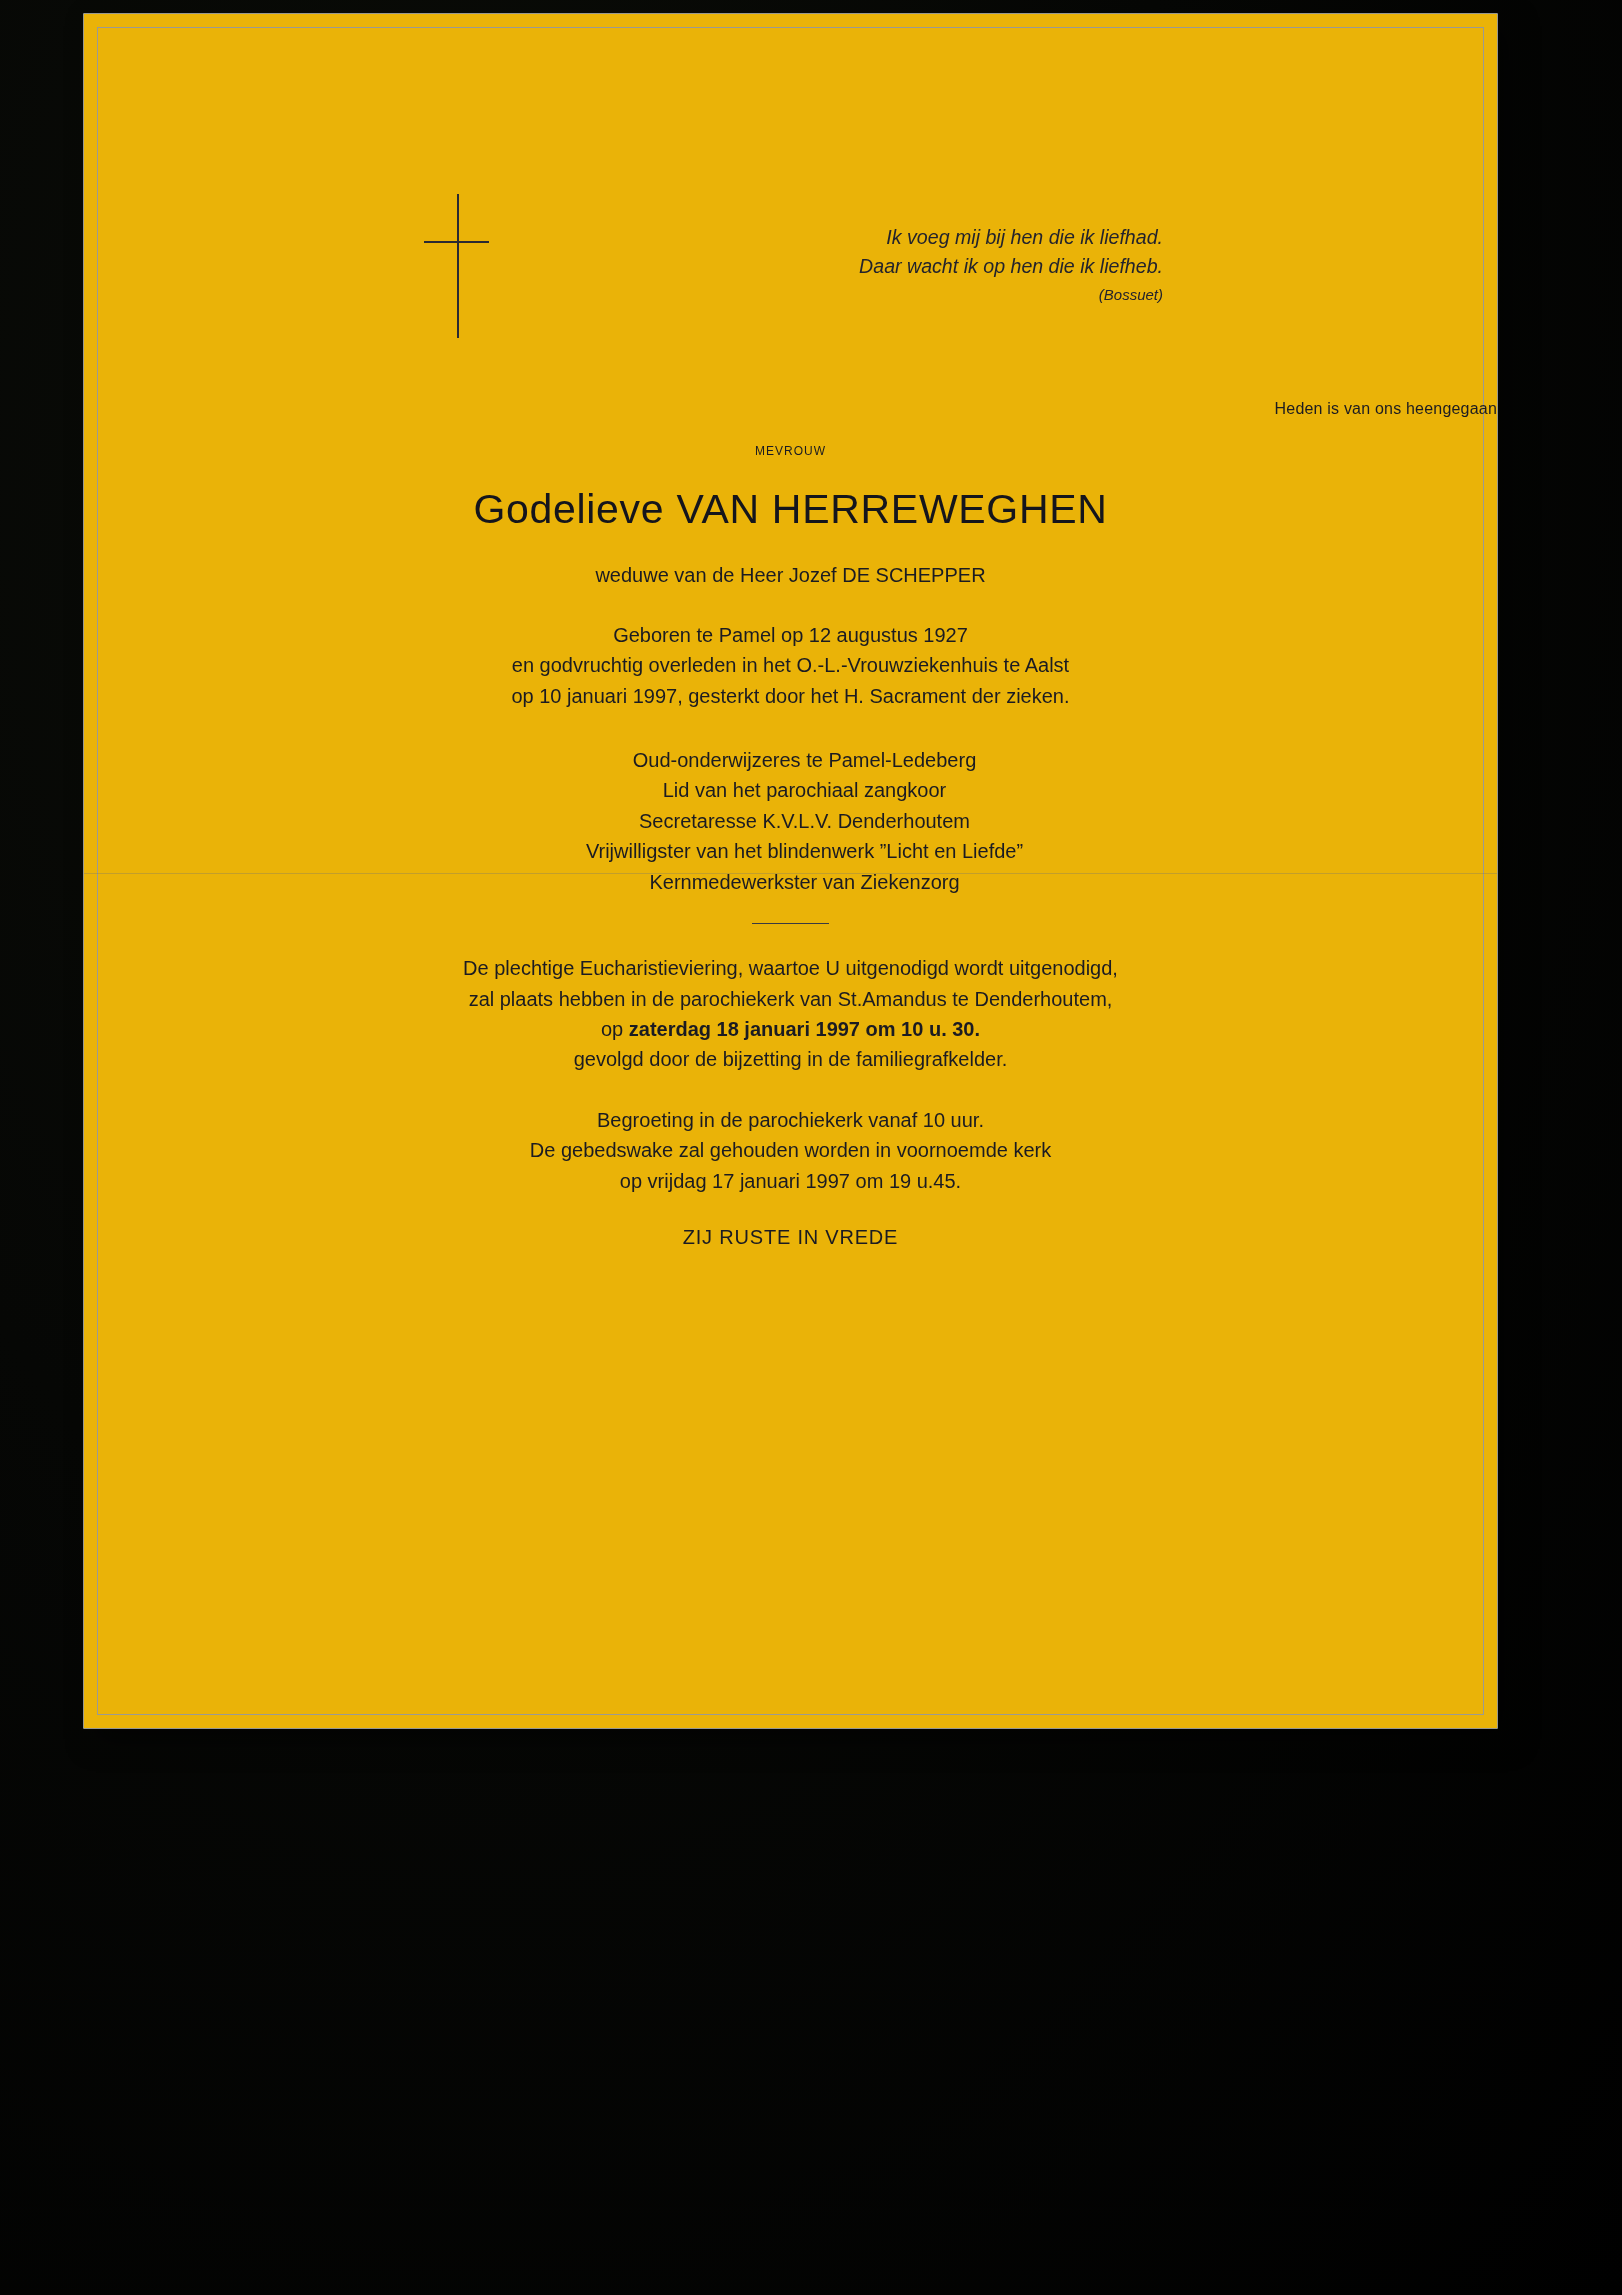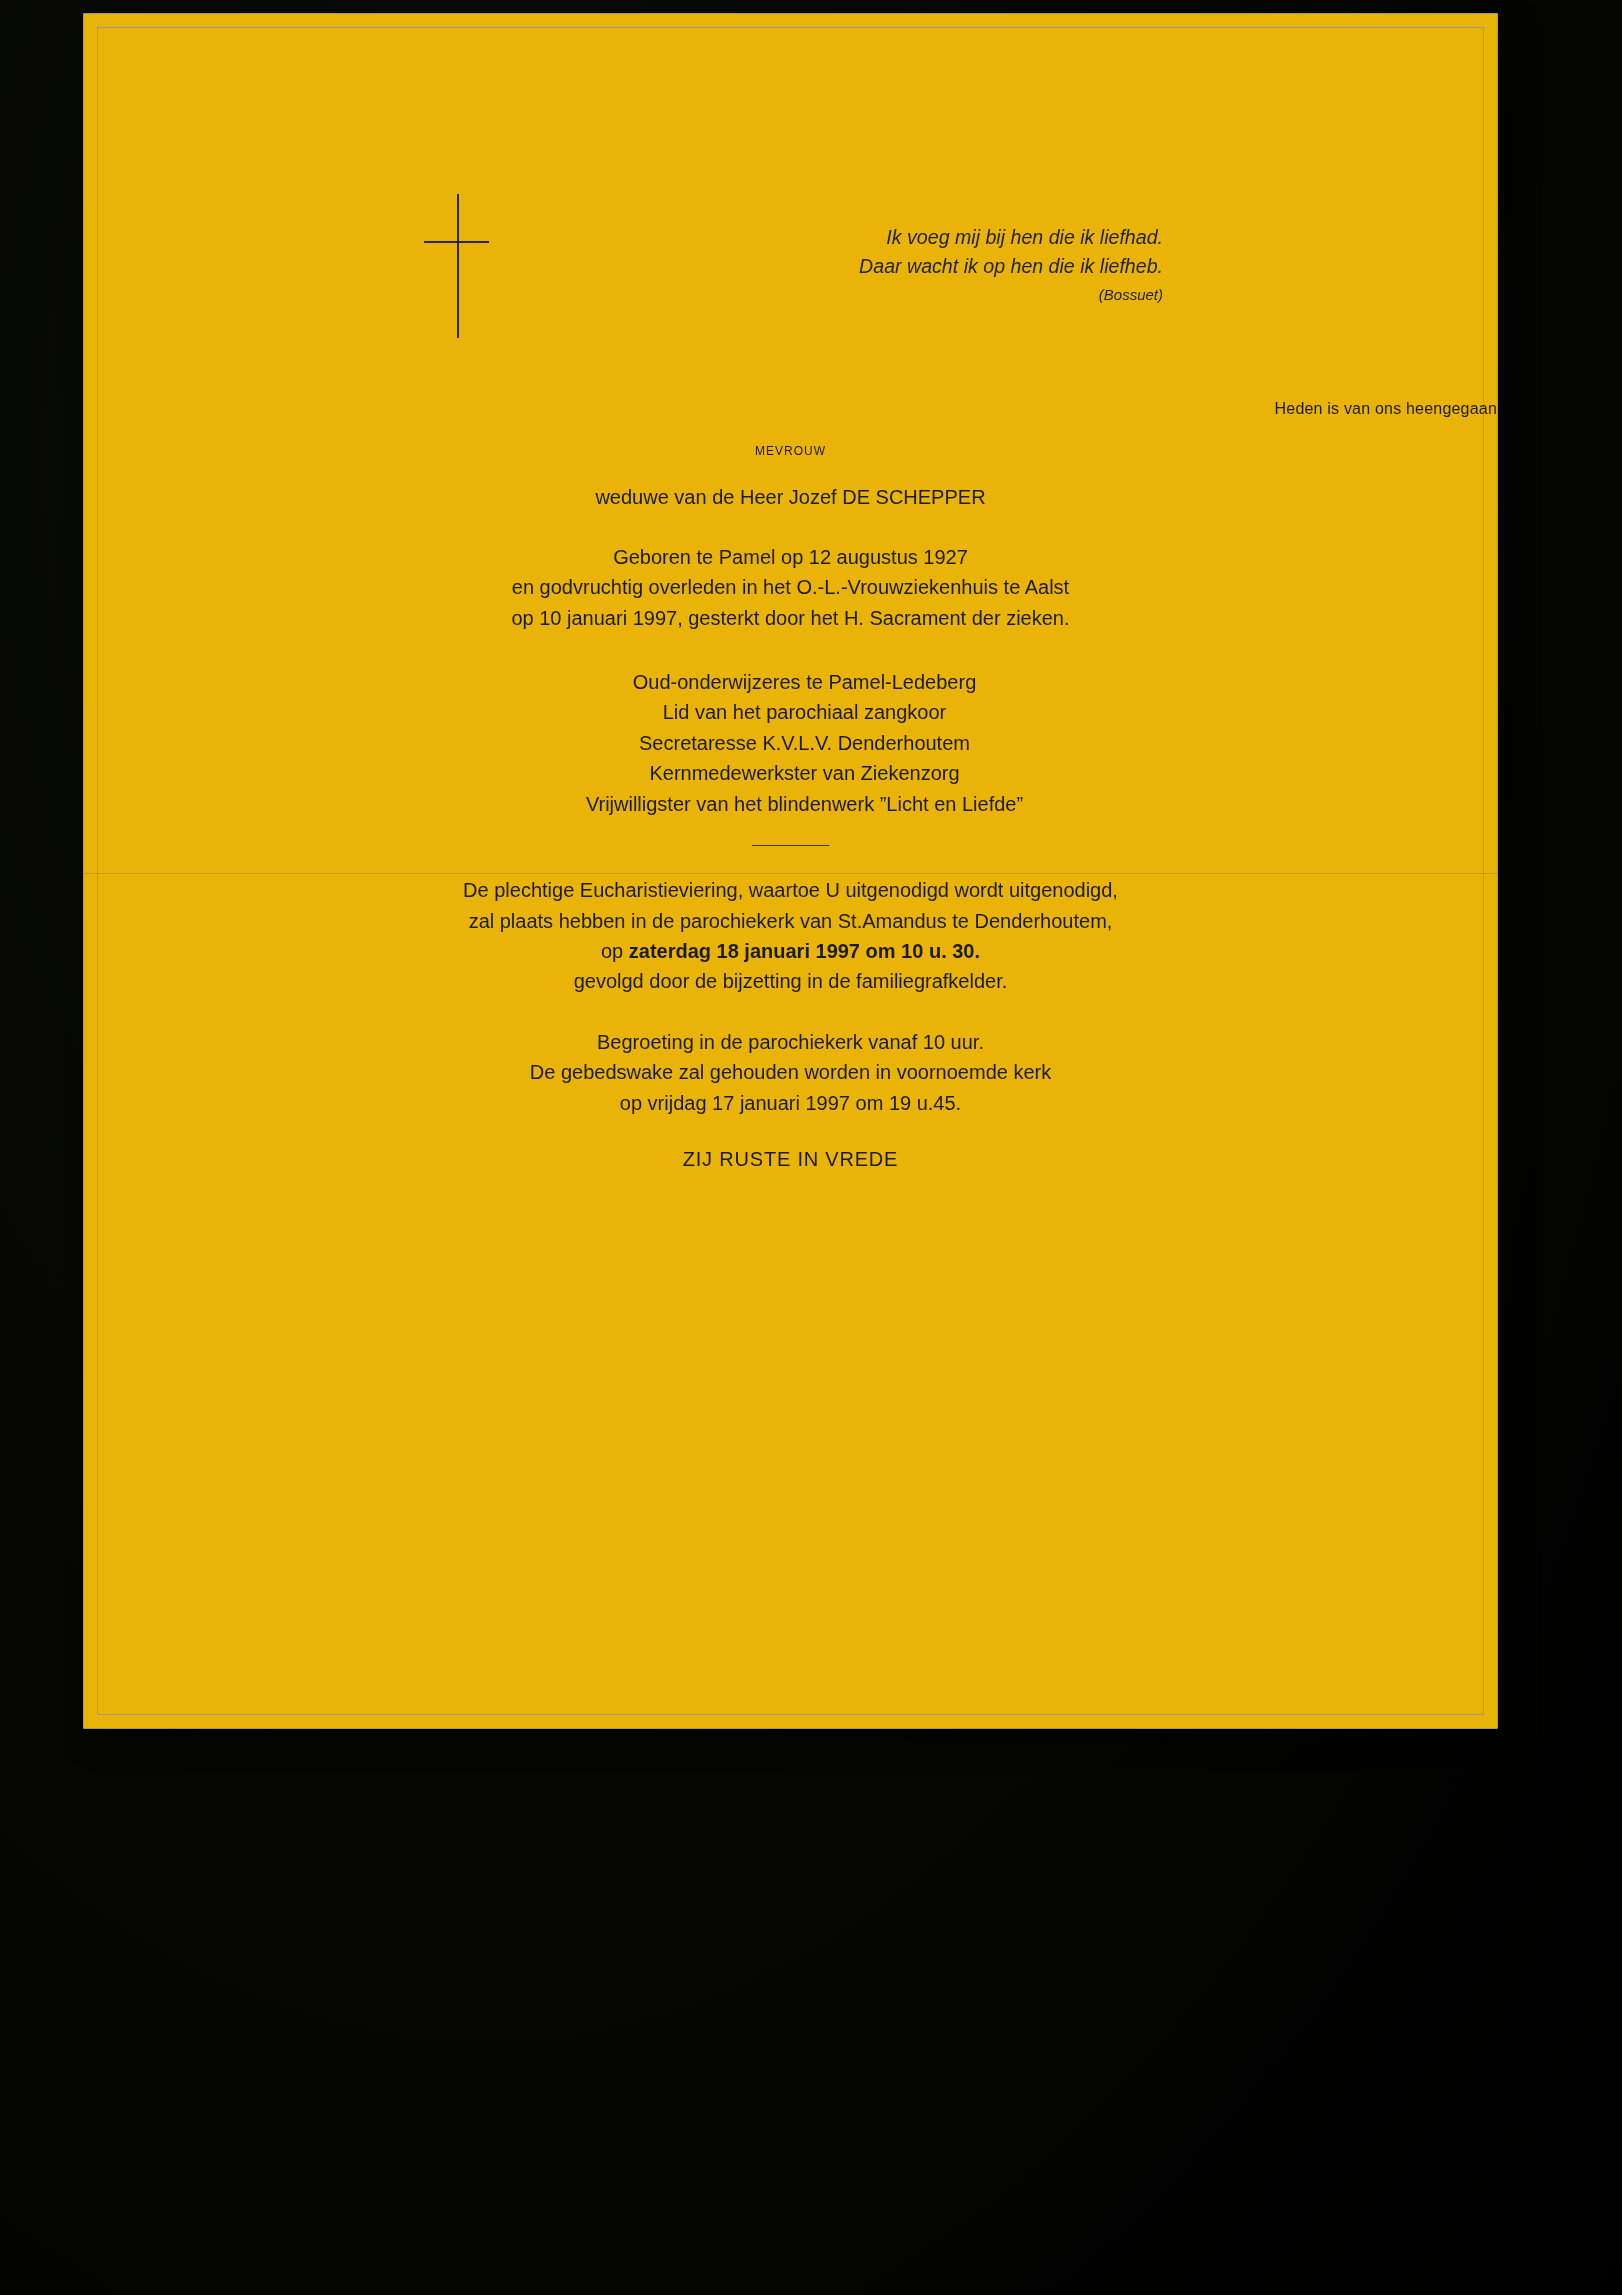--- a/index.html
+++ b/index.html
@@ -194,35 +194,36 @@
       <span class="line">Daar wacht ik op hen die ik liefheb.</span>
       <span class="line attrib">(Bossuet)</span>
     </div>
 
     <div class="centre-col">
 
       <div class="heden">Heden is van ons heengegaan</div>
 
       <div class="mevrouw">MEVROUW</div>
 
+      <div class="name">Godelieve VAN HERREWEGHEN</div>
 
       <div class="widow">weduwe van de Heer Jozef DE SCHEPPER</div>
 
       <div class="birth">
         <span class="line">Geboren te Pamel op 12 augustus 1927</span>
         <span class="line">en godvruchtig overleden in het O.-L.-Vrouwziekenhuis te Aalst</span>
         <span class="line">op 10 januari 1997, gesterkt door het H. Sacrament  der zieken.</span>
       </div>
 
       <div class="roles">
         <span class="line">Oud-onderwijzeres te Pamel-Ledeberg</span>
         <span class="line">Lid van het parochiaal zangkoor</span>
         <span class="line">Secretaresse K.V.L.V. Denderhoutem</span>
+        <span class="line">Vrijwilligster van het blindenwerk ”Licht en Liefde”</span>
         <span class="line">Kernmedewerkster van Ziekenzorg</span>
-        <span class="line">Vrijwilligster van het blindenwerk ”Licht en Liefde”</span>
       </div>
 
       <div class="sep"></div>
 
       <div class="service">
         <span class="line">De plechtige Eucharistieviering, waartoe U uitgenodigd wordt uitgenodigd,</span>
         <span class="line">zal plaats hebben in de parochiekerk van St.Amandus te Denderhoutem,</span>
         <span class="line"><span>op </span><b>zaterdag 18 januari 1997 om 10 u. 30.</b></span>
         <span class="line">gevolgd door de bijzetting in de familiegrafkelder.</span>
       </div>

